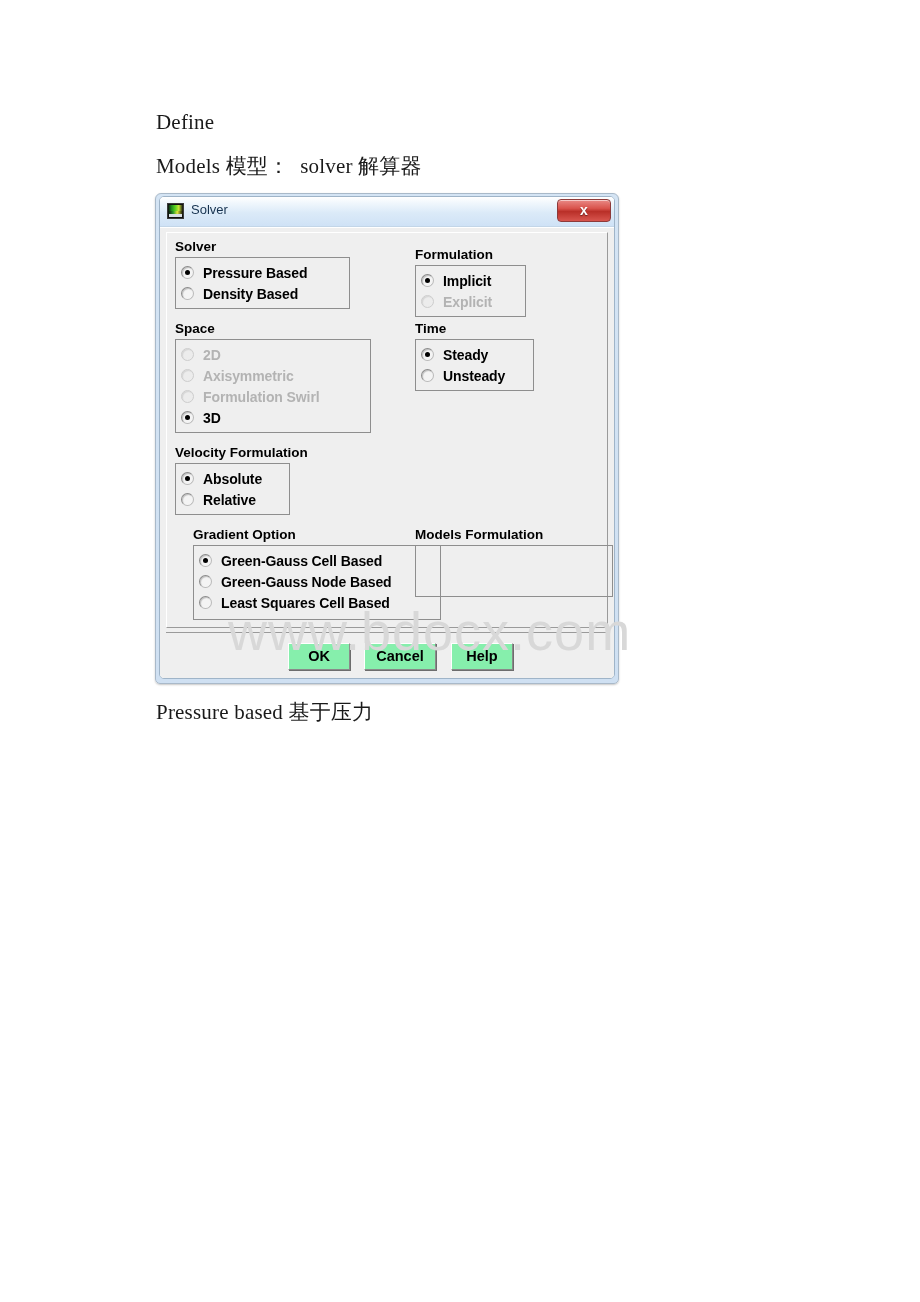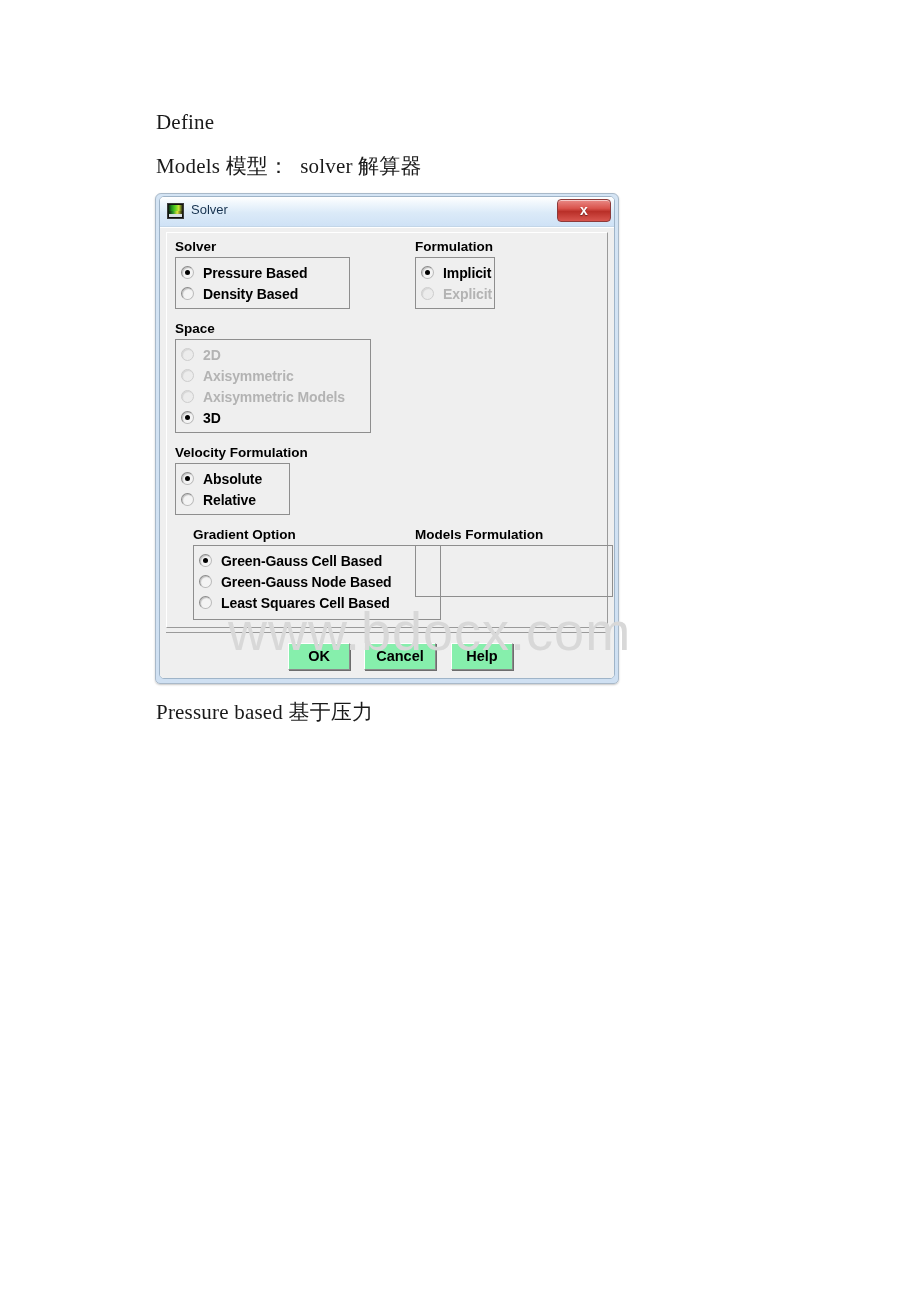--- a/index.html
+++ b/index.html
@@ -236,21 +236,21 @@
     color: #000000;
     letter-spacing: -0.1px;
   }
   .radio-row.disabled .radio-label {
     color: #b3b3b3;
   }
   .radio-row.disabled { cursor: default; }
 
   
   #group-solver        { left: 8px;   top: 6px;   width: 175px; height: 70px; }
-  #group-formulation   { left: 248px; top: 6px;   width: 80px; height: 70px; }
+  #group-formulation   { left: 248px; top: 14px;   width: 102px; height: 70px; padding-left: 9px; }
   #group-space         { left: 8px;   top: 88px;  width: 196px; height: 112px; }
   #group-time          { left: 248px; top: 88px;  width: 119px; height: 70px; }
   #group-velocity      { left: 8px;   top: 212px; width: 115px; height: 70px; }
   #group-gradient      { left: 8px;   top: 294px; width: 248px; height: 93px; margin-left: 18px; }
   #group-porous        { left: 248px; top: 294px; width: 198px; height: 70px; }
 
   
   .dlg-button {
     position: absolute;
     top: 10px;
@@ -351,29 +351,43 @@
             <div class="radio-row disabled">
               <span class="radio-mark"></span>
               <span class="radio-label">2D</span>
             </div>
             <div class="radio-row disabled">
               <span class="radio-mark"></span>
               <span class="radio-label">Axisymmetric</span>
             </div>
             <div class="radio-row disabled">
               <span class="radio-mark"></span>
-              <span class="radio-label">Axisymmetric Models</span>
+              <span class="radio-label">Formulation Swirl</span>
             </div>
             <div class="radio-row selected">
               <span class="radio-mark"></span>
               <span class="radio-label">3D</span>
             </div>
           </div>
         </div>
 
+        <div class="group" id="group-time">
+          <div class="group-label">Time</div>
+          <div class="group-box"></div>
+          <div class="radio-list">
+            <div class="radio-row selected">
+              <span class="radio-mark"></span>
+              <span class="radio-label">Steady</span>
+            </div>
+            <div class="radio-row">
+              <span class="radio-mark"></span>
+              <span class="radio-label">Unsteady</span>
+            </div>
+          </div>
+        </div>
 
         <div class="group" id="group-velocity">
           <div class="group-label">Velocity Formulation</div>
           <div class="group-box"></div>
           <div class="radio-list">
             <div class="radio-row selected">
               <span class="radio-mark"></span>
               <span class="radio-label">Absolute</span>
             </div>
             <div class="radio-row">

